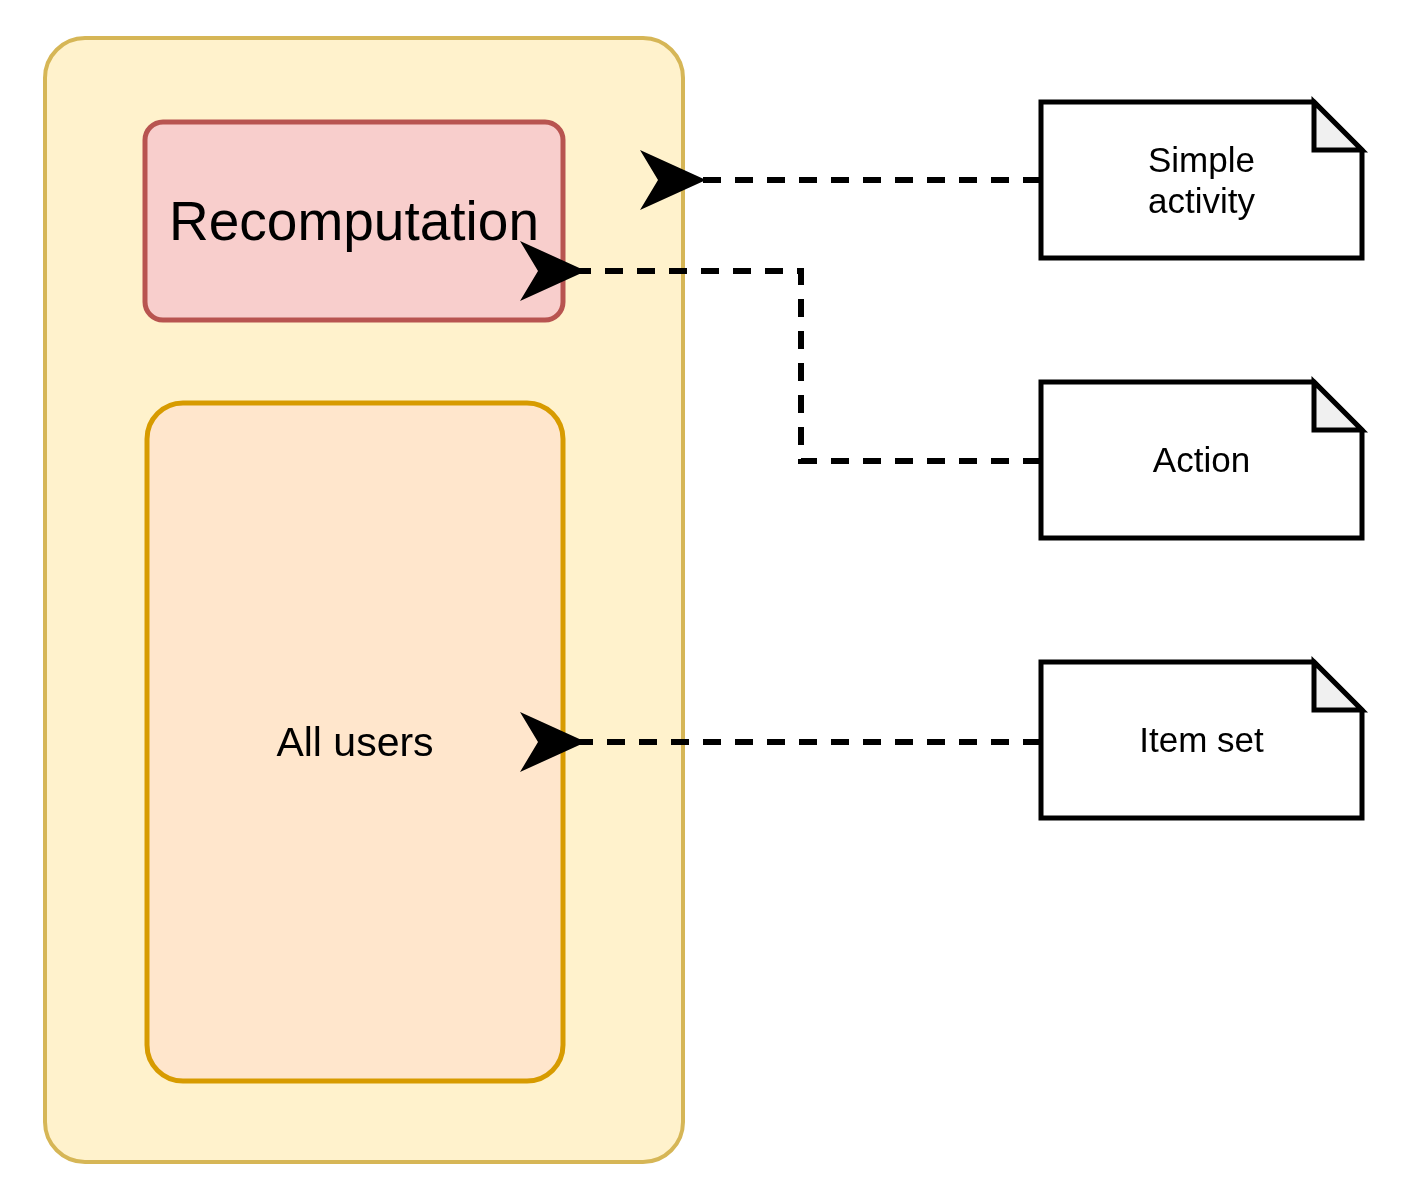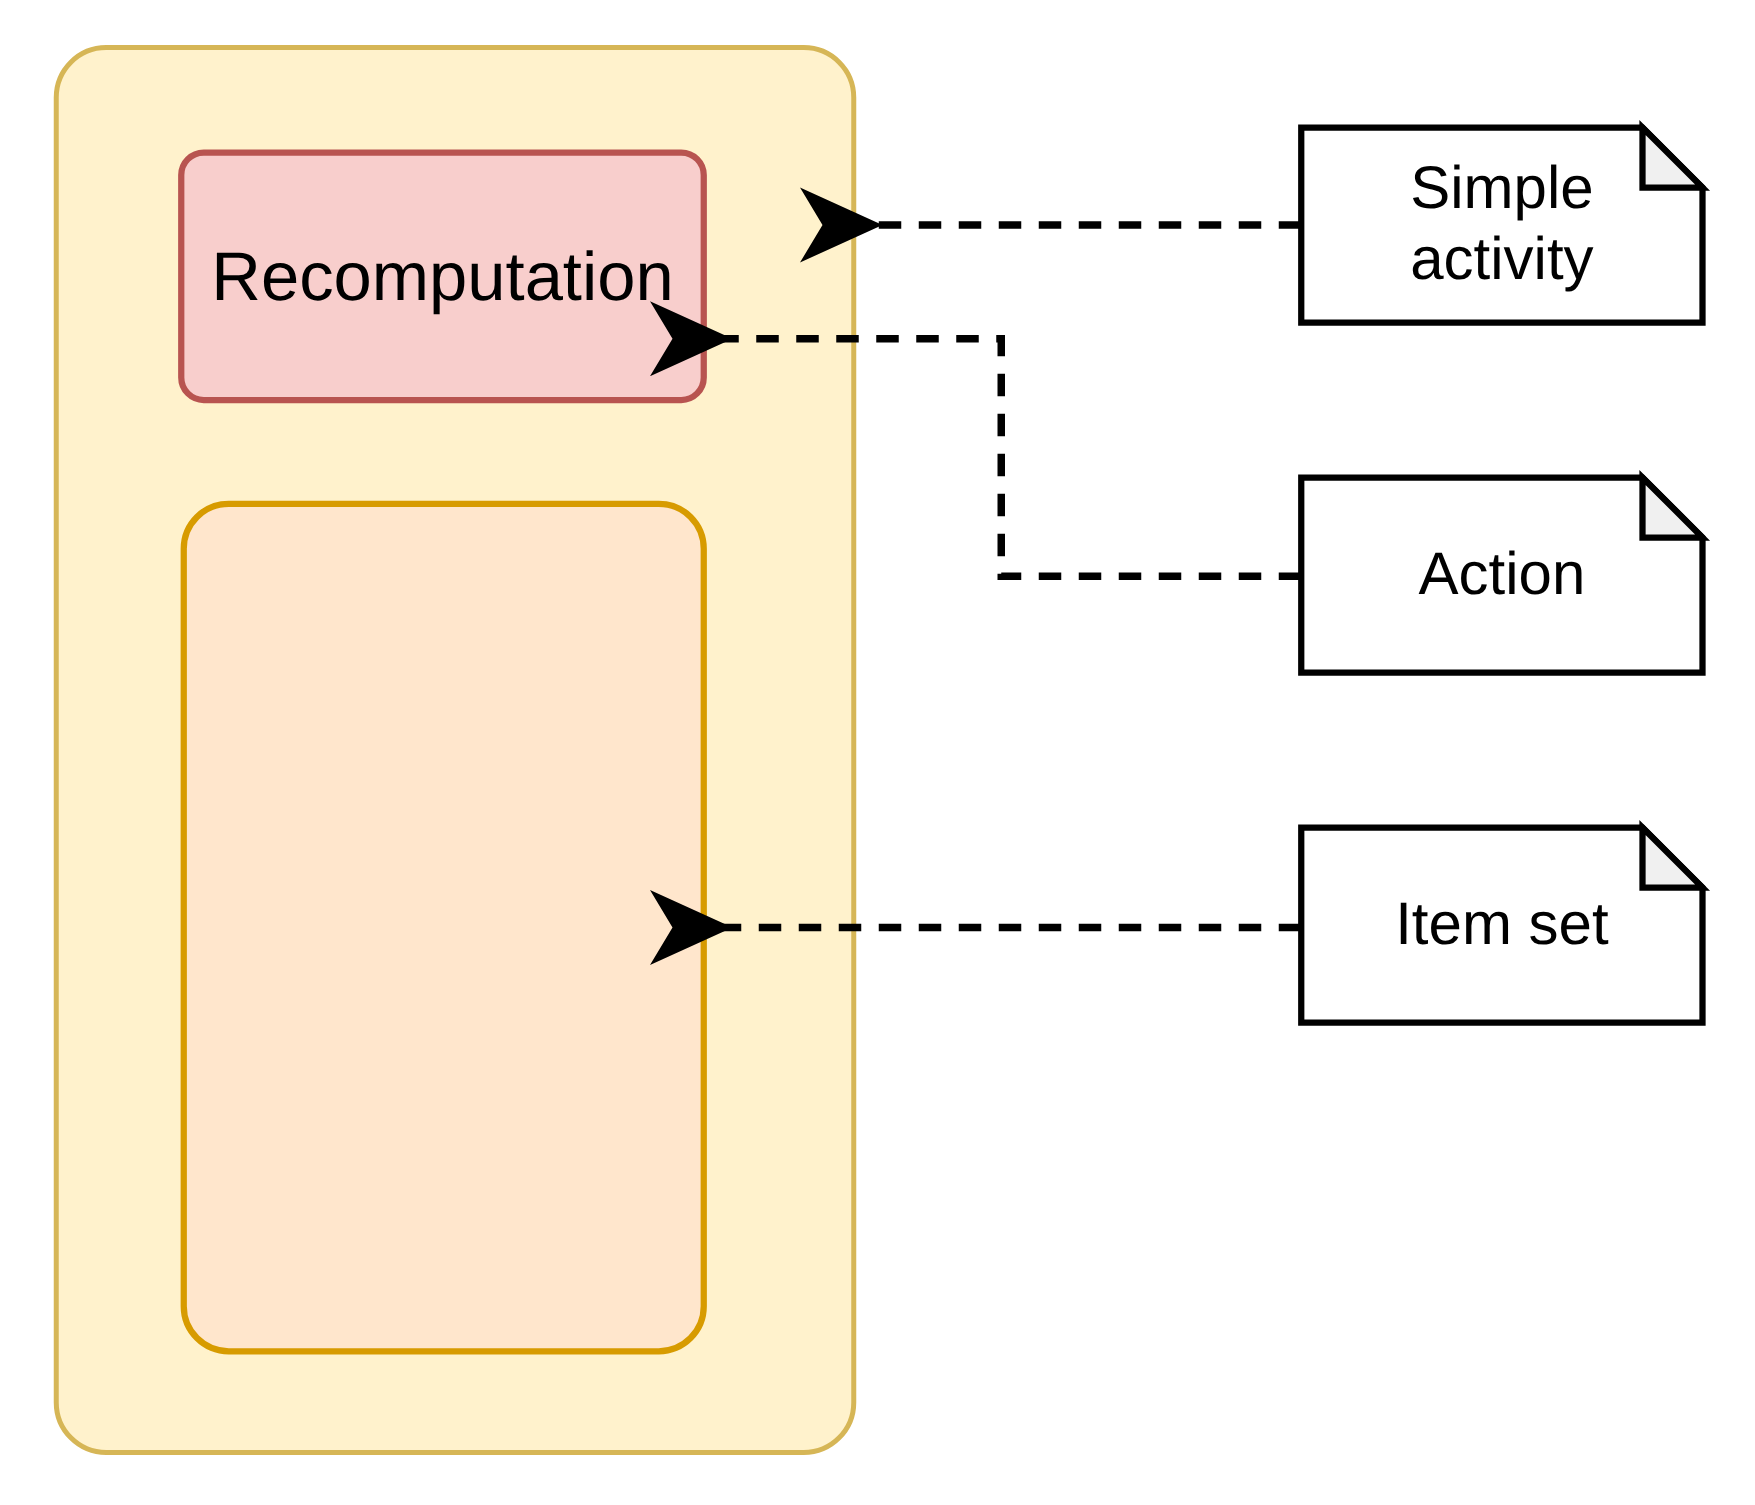--- a/index.html
+++ b/index.html
@@ -48,21 +48,21 @@
     font-size: 55px;
   }
   .lbl-allusers {
     left: 147px;
     top: 403px;
     width: 416px;
     height: 678px;
     font-size: 41px;
   }
   .lbl-note {
-    font-size: 48px;
+    font-size: 35px;
   }
   .lbl-note-0 { left: 1041px; top: 102px; width: 321px; height: 156px; }
   .lbl-note-1 { left: 1041px; top: 382px; width: 321px; height: 156px; }
   .lbl-note-2 { left: 1041px; top: 662px; width: 321px; height: 156px; }
 </style>
 </head>
 <body>
 
 <div id="diagram-root">
 
@@ -98,20 +98,21 @@
     <path d="M 1041,180 L 697,180" fill="none" stroke="#000000" stroke-width="6" stroke-dasharray="18 14" marker-end="url(#arrow-block)"></path>
 
     <path d="M 1041,461 L 801,461 L 801,271 L 577,271" fill="none" stroke="#000000" stroke-width="6" stroke-dasharray="18 14" marker-end="url(#arrow-block)"></path>
 
     <path d="M 1041,742 L 577,742" fill="none" stroke="#000000" stroke-width="6" stroke-dasharray="18 14" marker-end="url(#arrow-block)"></path>
 
   </svg>
 
   <div class="node-label lbl-recomputation">Recomputation</div>
 
+  <div class="node-label lbl-allusers">All users</div>
 
   <div class="node-label lbl-note lbl-note-0">Simple
 activity</div>
 
   <div class="node-label lbl-note lbl-note-2">Item set</div>
 
   <div class="node-label lbl-note lbl-note-1">Action</div>
 
 </div>
 

